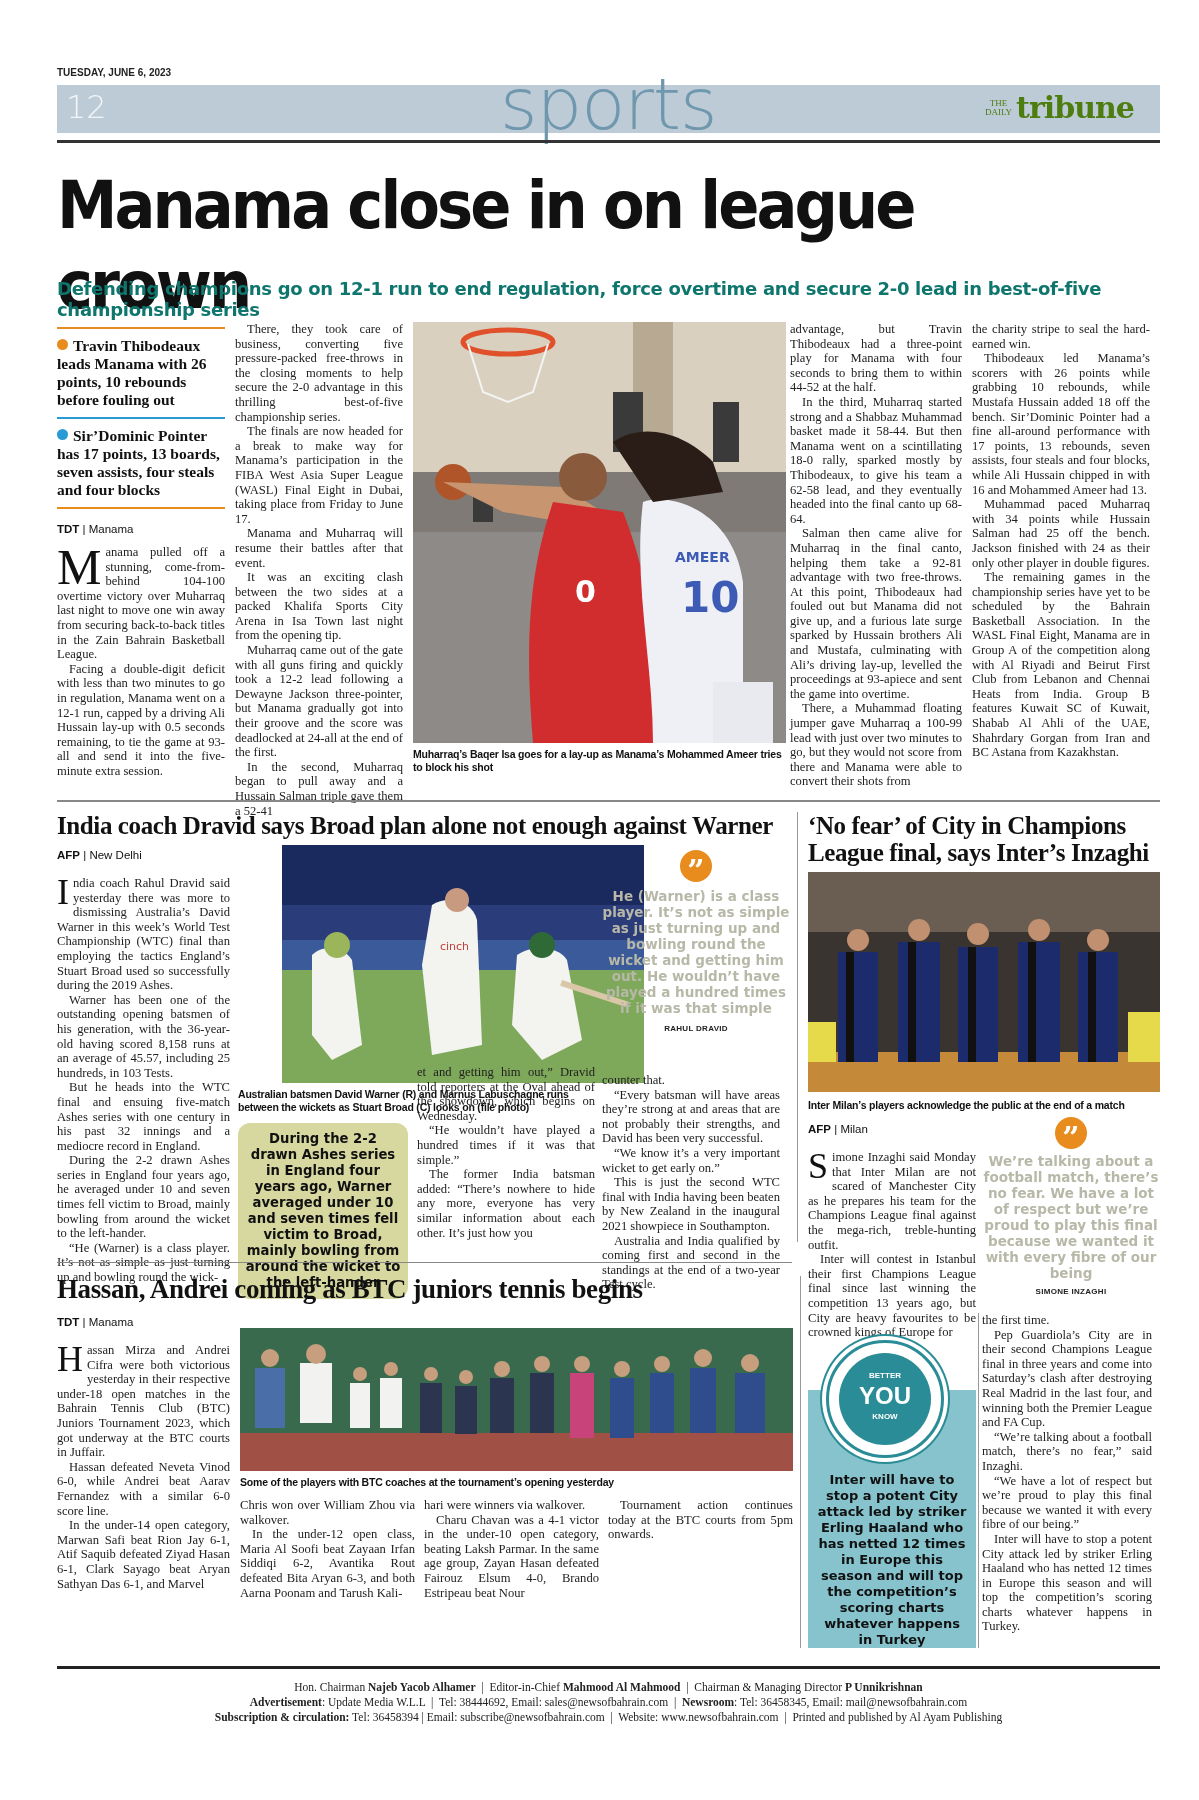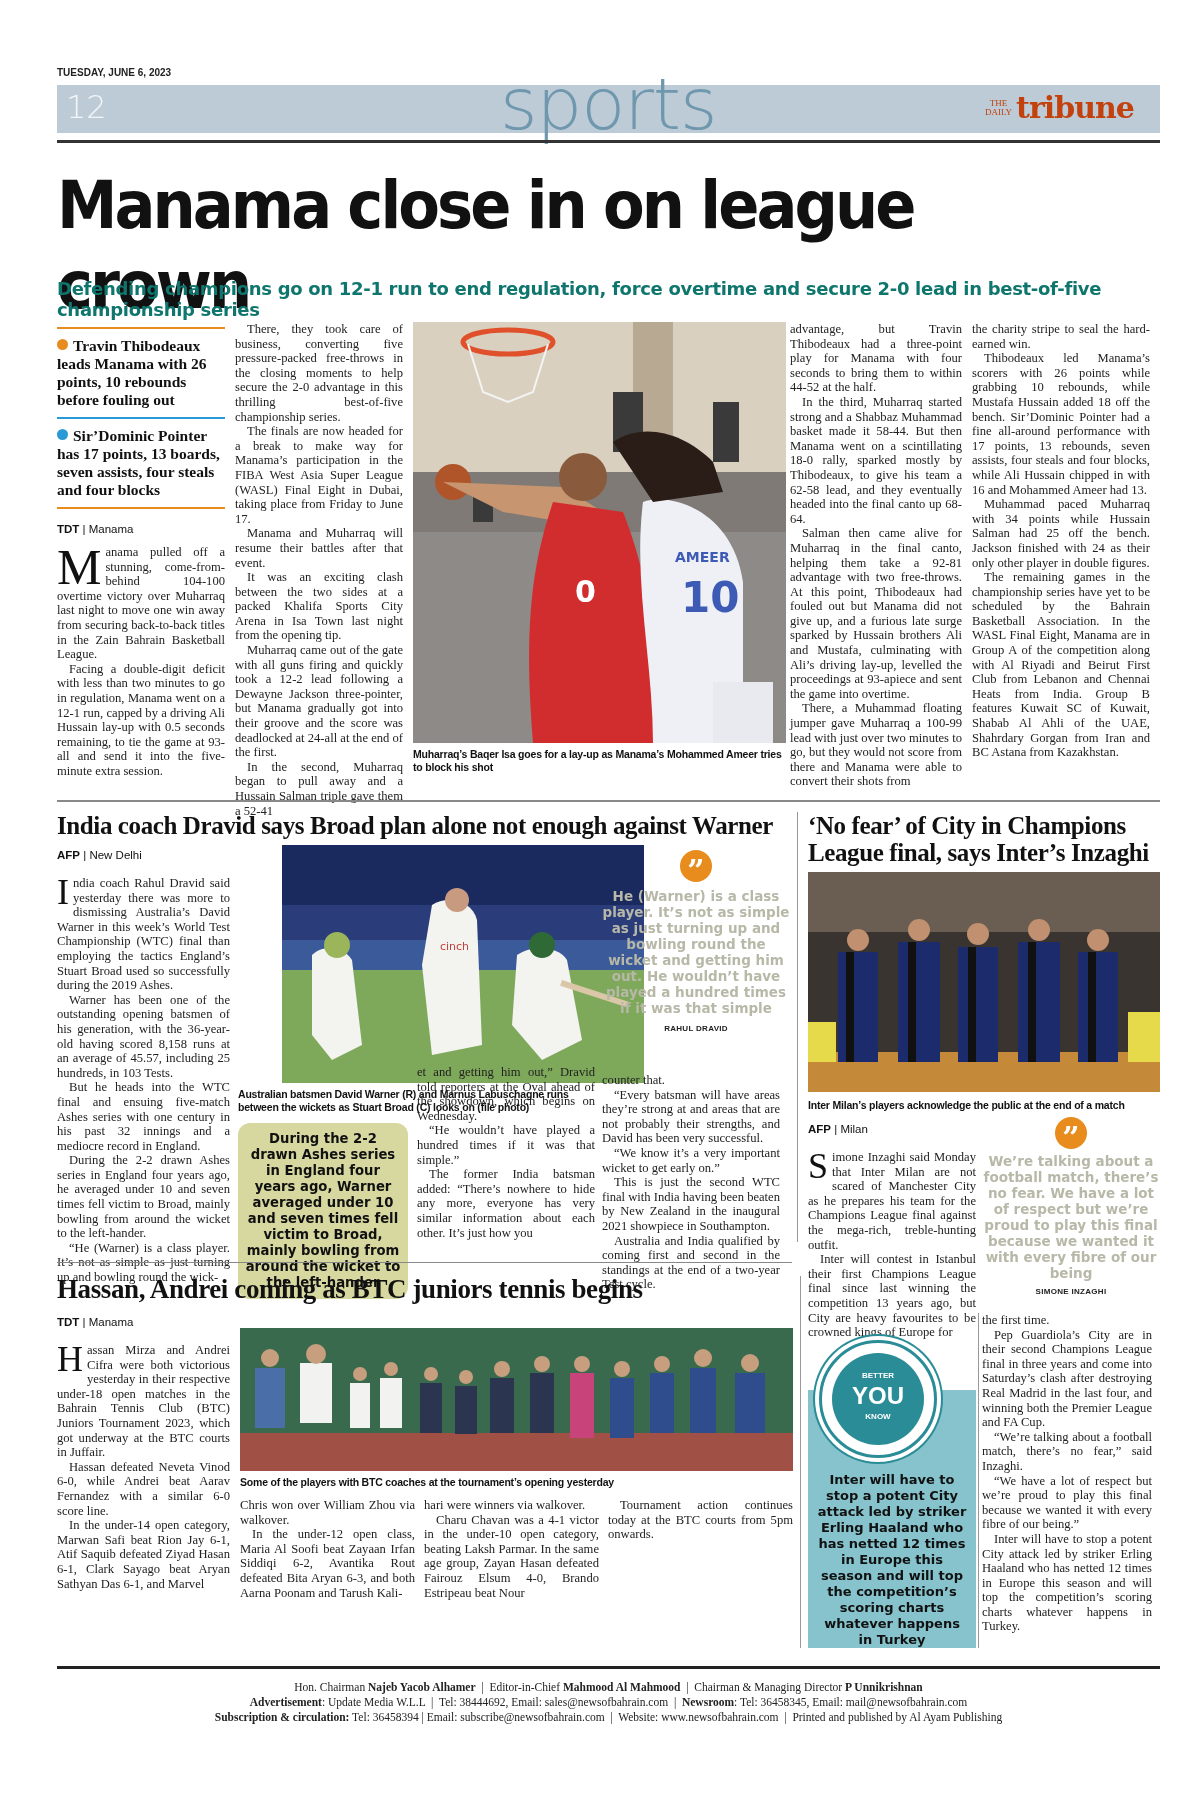--- a/index.html
+++ b/index.html
@@ -9,21 +9,21 @@
   .sans { font-family: "Liberation Sans", sans-serif; }
   .body-text { font-family: "Liberation Serif", serif; font-size: 12.6px; line-height: 14.6px; text-align: justify; color: #222; hyphens: auto; }
   .body-text p { text-indent: 12px; }
   .body-text p.first { text-indent: 0; }
   .dropcap { float: left; font-family: "Liberation Serif", serif; font-size: 50px; line-height: 40px; margin: 2px 4px 0 0; color: #111; }
   .dropcap.small { font-size: 36px; line-height: 29px; }
   .date { left: 57px; top: 67px; font-size: 10px; font-weight: bold; letter-spacing: 0; color: #222; }
   .banner { left: 57px; top: 85px; width: 1103px; height: 48px; background: #bccbd6; }
   .pagenum { left: 66px; top: 88px; font-family: "DejaVu Sans", sans-serif; font-size: 32px; font-weight: 200; color: #f3f6f8; }
   .section { left: 500px; top: 64px; font-family: "DejaVu Sans", sans-serif; font-size: 72px; font-weight: 200; color: #6f97ad; letter-spacing: -1px; line-height: 80px; }
-  .logo { left: 985px; top: 90px; display: flex; align-items: center; gap: 4px; color: #c2410c; justify-content: space-between; }
+  .logo { left: 985px; top: 90px; display: flex; align-items: center; gap: 4px; color: #4d7c0f; justify-content: space-between; }
   .logo .the { font-family: "Liberation Serif", serif; font-size: 9px; line-height: 9px; text-align: center; }
   .logo .trib { font-family: "DejaVu Serif", serif; font-weight: bold; font-size: 30px; letter-spacing: -1px; }
   .rule-top { left: 57px; top: 140px; width: 1103px; height: 3px; background: #333; }
   .headline { left: 57px; top: 166px; font-family: "DejaVu Sans", sans-serif; font-weight: bold; font-size: 66px; letter-spacing: -3.2px; color: #111; line-height: 80px; transform: scaleX(0.92); transform-origin: left; }
   .standfirst { left: 57px; top: 278px; font-family: "DejaVu Sans", sans-serif; font-size: 18px; font-weight: bold; color: #0f766e; letter-spacing: -0.3px; }
   .hl-box { left: 57px; top: 327px; width: 168px; }
   .hl-item { font-family: "Liberation Serif", serif; font-weight: bold; font-size: 15.5px; line-height: 18px; color: #111; padding: 8px 0 8px; }
   .hl-item .dot { display: inline-block; width: 11px; height: 11px; border-radius: 50%; margin-right: 5px; vertical-align: 1px; }
   .hl-rule { height: 2px; }
   .byline { font-family: "Liberation Sans", sans-serif; font-size: 11.5px; color: #111; }
@@ -242,21 +242,21 @@
 </div>
 
 <div class="abs" style="left:982px; top:1117px; width:178px;">
   <div class="quote-icon" style="margin:0 auto 4px;">”</div>
   <div class="pull-quote">We’re talking about a football match, there’s no fear. We have a lot of respect but we’re proud to play this final because we wanted it with every fibre of our being</div>
   <div class="quote-attr" style="margin-top:6px;">SIMONE INZAGHI</div>
 </div>
 
 <div class="abs" style="left:808px; top:1340px; width:168px; height:308px;">
   <div class="teal-box" style="position:absolute; left:0; top:50px; width:168px; height:258px;"></div>
-  <div style="position:absolute; left:11px; top:0; width:118px; height:118px; border-radius:50%; background:#fff; border:3px solid #2a8c96; box-shadow: 0 0 0 4px #fff, 0 0 0 6px #2a8c96;">
+  <div style="position:absolute; left:18px; top:0; width:118px; height:118px; border-radius:50%; background:#fff; border:3px solid #2a8c96; box-shadow: 0 0 0 4px #fff, 0 0 0 6px #2a8c96;">
     <div style="position:absolute; left:10px; top:10px; width:92px; height:92px; border-radius:50%; background:#2a8c96; color:#fff; text-align:center; font-family:'Liberation Sans',sans-serif; font-weight:bold;">
       <div style="font-size:8px; margin-top:18px;">BETTER</div>
       <div style="font-size:24px; line-height:32px;">YOU</div>
       <div style="font-size:8px;">KNOW</div>
     </div>
   </div>
   <div class="teal-box" style="position:absolute; left:8px; top:132px; width:152px; background:transparent;">Inter will have to stop a potent City attack led by striker Erling Haaland who has netted 12 times in Europe this season and will top the competition’s scoring charts whatever happens in Turkey</div>
 </div>
 
 <div class="abs body-text" style="left:982px; top:1313px; width:170px;">

